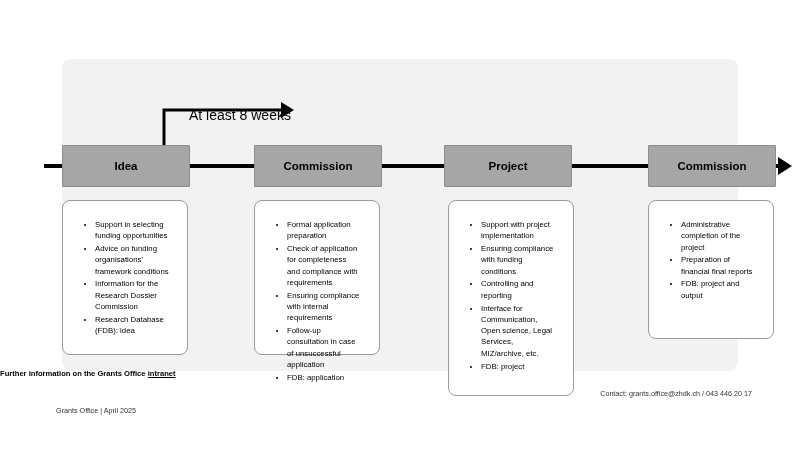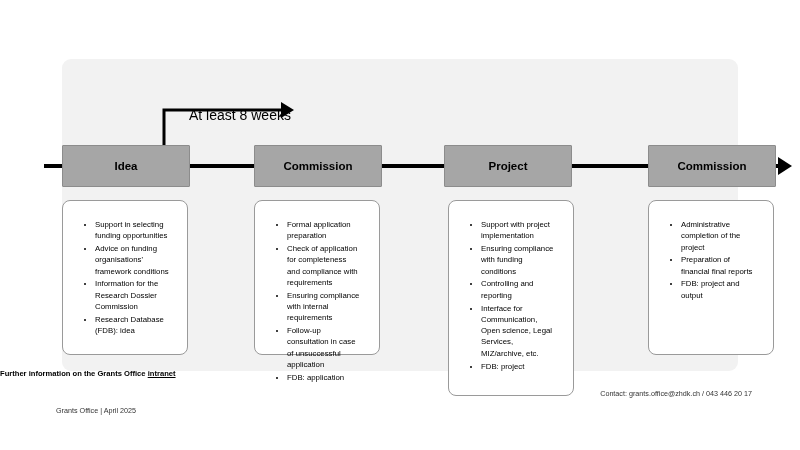--- a/index.html
+++ b/index.html
@@ -101,21 +101,21 @@
     top: 200px;
     background: #ffffff;
     border: 1px solid #9a9a9a;
     border-radius: 8px;
     box-sizing: border-box;
     padding: 8px 8px 8px 4px;
   }
   .card-0 { left: 62px;  width: 126px; height: 155px; }
   .card-1 { left: 254px; width: 126px; height: 155px; }
   .card-2 { left: 448px; width: 126px; height: 196px; }
-  .card-3 { left: 648px; width: 126px; height: 155px; }
+  .card-3 { left: 648px; width: 126px; height: 139px; }
 
   .card ul {
     margin: 10px;
     padding-left: 18px;
     list-style-type: disc;
   }
   .card li {
     font-size: 7.8px;
     line-height: 1.45;
     margin-bottom: 1.5px;

